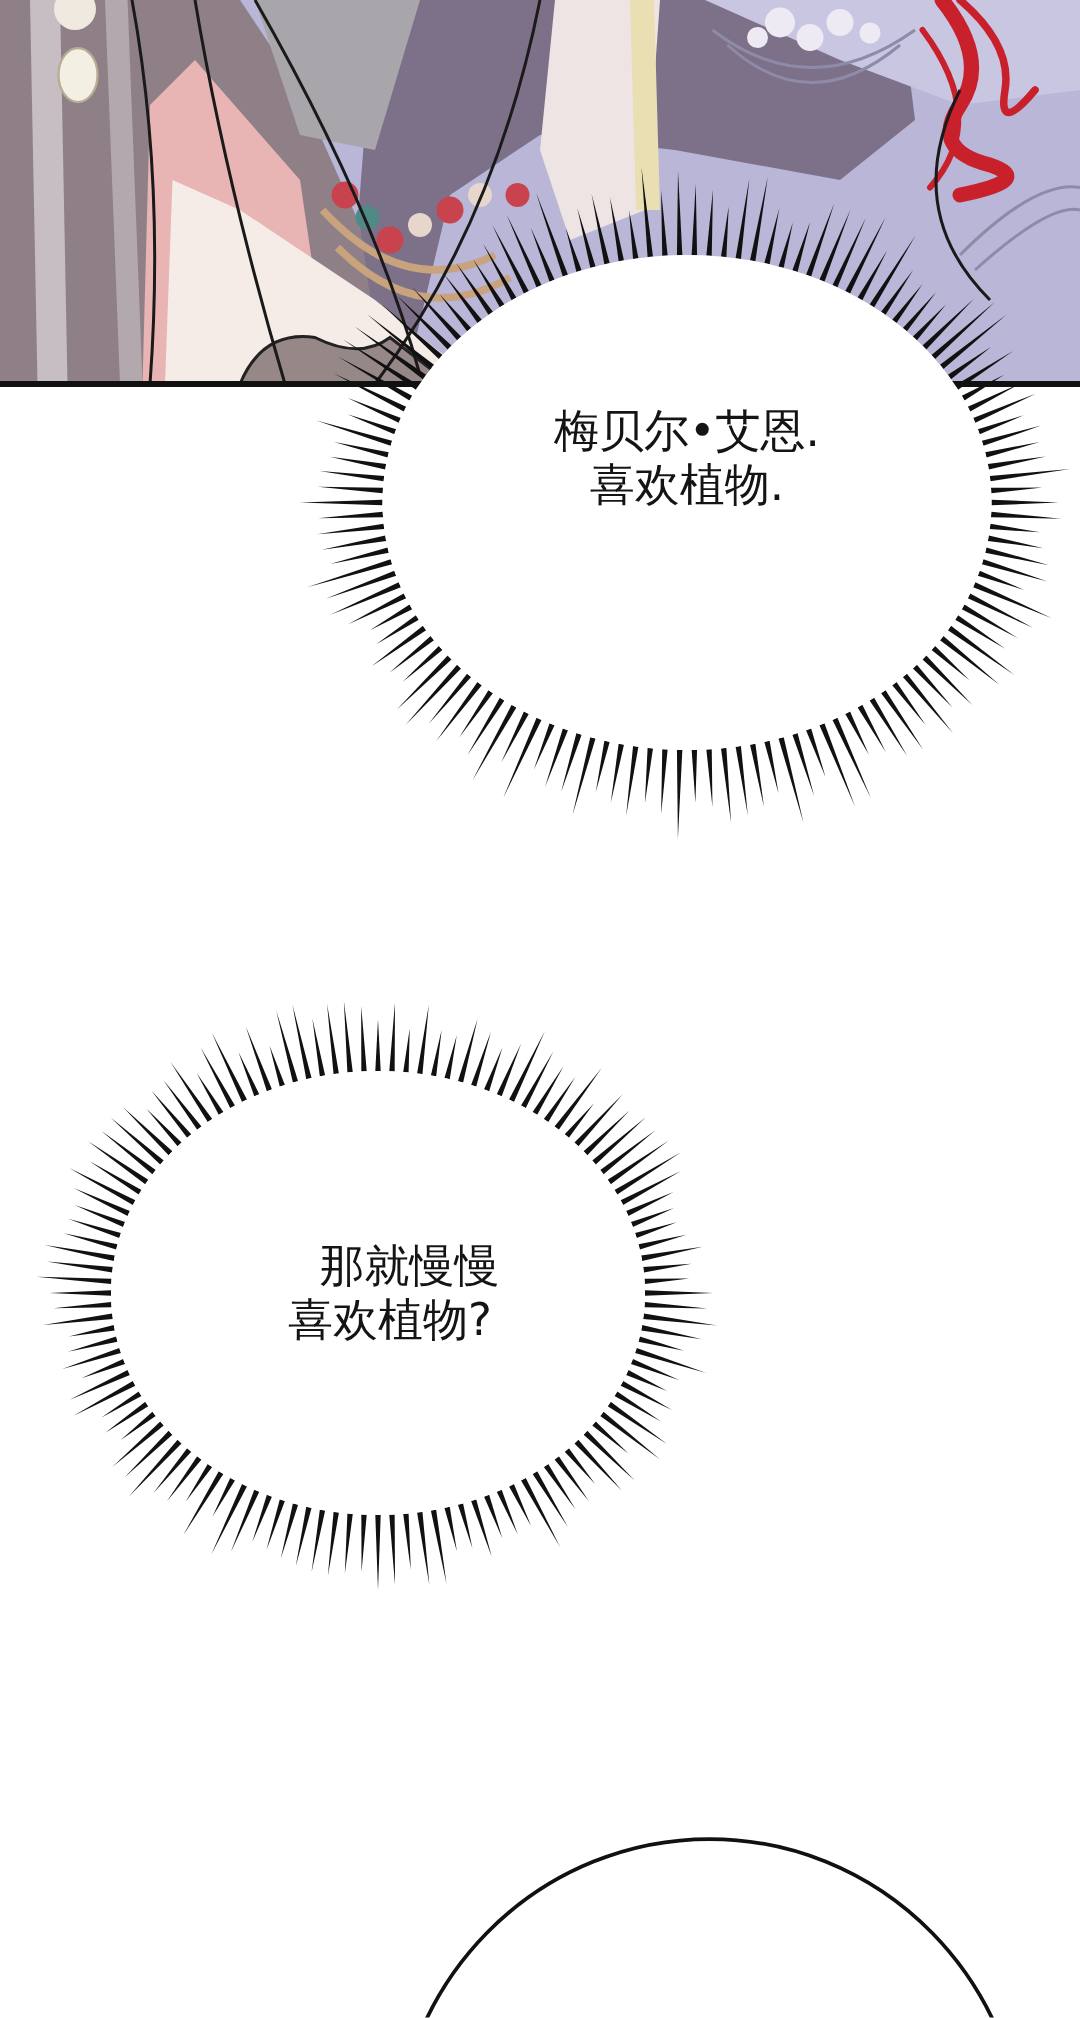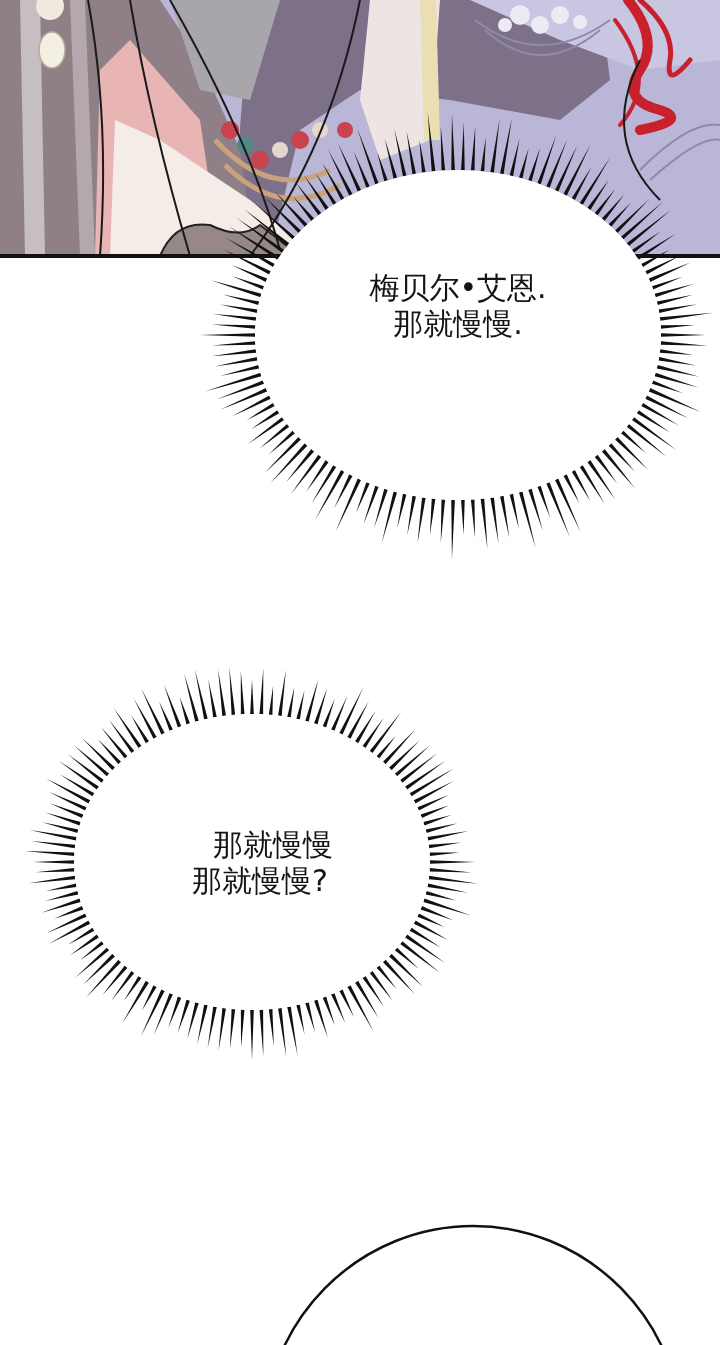--- a/index.html
+++ b/index.html
@@ -216,21 +216,21 @@
       <path d="M653.144250261915 289.508687792747 L682.491020708327 276.8171651692606 L651.9035563564064 286.12923833568544 Z" fill="#111"></path>
       <path d="M655.6235369554977 297.2354578588167 L694.0209657731539 283.710786452555 L654.5788409194795 293.7903729262892 Z" fill="#111"></path>
       <path d="M657.6396319258214 305.04904616537044 L693.101155258889 294.65626094103 L656.7966392867805 301.54913710790584 Z" fill="#111"></path>
       <path d="M659.188074705169 312.93094465988014 L697.1387104895156 304.2842779036529 L658.5515234719577 309.3876689822766 Z" fill="#111"></path>
       <path d="M660.2655468256944 320.86252929485653 L713.390668673412 312.7120290868053 L659.8390968696708 317.28787680335364 Z" fill="#111"></path>
       <path d="M660.8698701408667 328.8251135665941 L694.8021307062852 325.00263418531597 L660.6560139530578 325.23147118998844 Z" fill="#111"></path>
       <ellipse cx="458" cy="335" rx="203" ry="165" fill="#ffffff"></ellipse>
     </svg>
   <div class="bubble-text" style="left:258px;top:270px;width:400px;">
     <span>梅贝尔•艾恩.</span>
-    <span>那就慢慢.</span>
+    <span>喜欢植物.</span>
   </div>
 </div>
 
 <div class="burst" style="left:0;top:620px;width:712px;height:480px;">
   <svg id="burst2" width="720" height="480">
       <path d="M430 243.8 L475.511316872428 242 L430 240.2 Z" fill="#111"></path>
       <path d="M429.64282613140153 251.54215652923793 L471.5031490640398 252.37708154474578 L429.86928824122674 247.94928651867346 Z" fill="#111"></path>
       <path d="M428.7991573422671 259.2560013073818 L477.96302118913763 263.65643909077465 L429.2506374088382 255.6844238198437 Z" fill="#111"></path>
       <path d="M427.4717003018474 266.9205059539592 L467.90653758846315 272.79054703360896 L428.1453489500216 263.38409569794914 Z" fill="#111"></path>
       <path d="M425.6644539655851 274.51484693927335 L456.0445193288525 280.42339137160536 L426.5560918956497 271.02701354278344 Z" fill="#111"></path>
@@ -346,19 +346,19 @@
       <path d="M421.9432189172347 197.94201895468962 L449.36904820855926 185.29194576499904 L420.6329008838399 194.5889507103259 Z" fill="#111"></path>
       <path d="M424.48690948933125 205.40801565989605 L451.2064207927841 194.906140108959 L423.38268466957703 201.98154698975785 Z" fill="#111"></path>
       <path d="M426.55609189564973 212.97298645721648 L457.6536752031362 203.16524023724904 L425.66445396558504 209.48515306072662 Z" fill="#111"></path>
       <path d="M428.1453489500216 220.61590430205084 L468.4237800350298 211.11092376596363 L427.4717003018474 217.07949404604076 Z" fill="#111"></path>
       <path d="M429.2506374088382 228.3155761801562 L461.0453878613923 222.48210452130877 L428.7991573422671 224.7439986926181 Z" fill="#111"></path>
       <path d="M429.86928824122674 236.0507134813266 L459.4145871692125 232.38487233151622 L429.64282613140153 232.45784347076213 Z" fill="#111"></path>
       <ellipse cx="252" cy="242" rx="178" ry="148" fill="#ffffff"></ellipse>
     </svg>
   <div class="bubble-text" style="left:115px;top:207px;width:290px;">
     <span style="padding-left:26px;">那就慢慢</span>
-    <span>那就慢慢?</span>
+    <span>喜欢植物?</span>
   </div>
 </div>
 
 <svg class="plain-bubble" width="720" height="1345" style="left:0;top:0;">
   <ellipse cx="473" cy="1440" rx="210" ry="214" fill="#ffffff" stroke="#111" stroke-width="2.5"></ellipse>
 </svg>
 
 </body></html>

